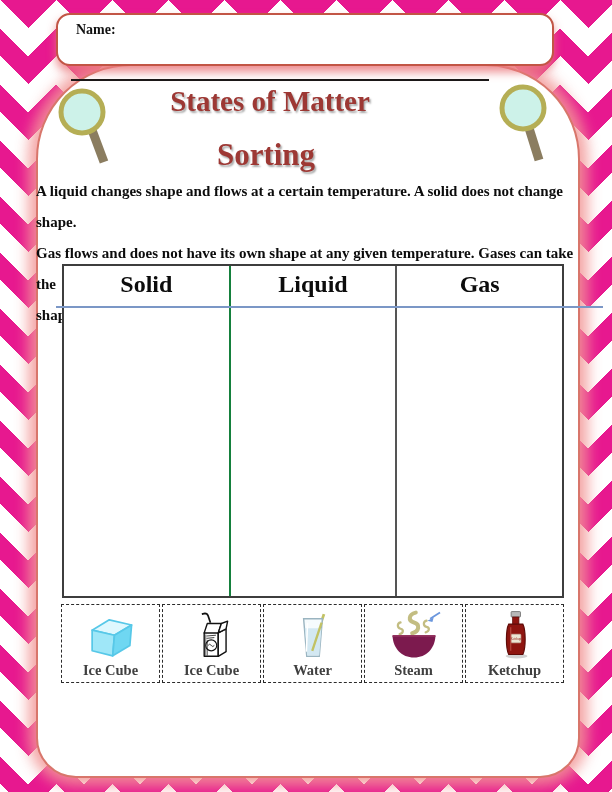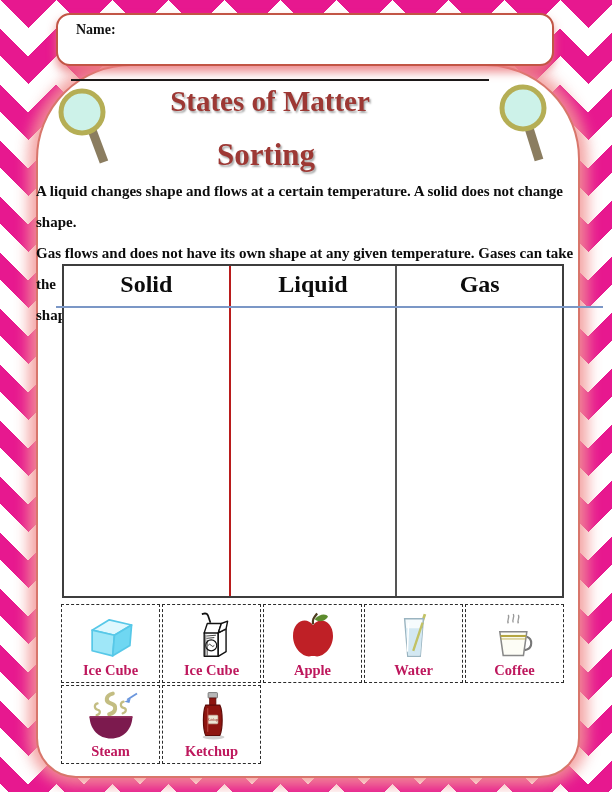--- a/index.html
+++ b/index.html
@@ -33,35 +33,35 @@
     font-size:29px; font-weight:700; color:#9d3834; text-shadow:1.5px 1.5px 2px rgba(0,0,0,.35); z-index:3;}
   .title2{ position:absolute; left:0; top:137px; width:532px; text-align:center;
     font-size:31px; font-weight:700; color:#9d3834; text-shadow:1.5px 1.5px 2px rgba(0,0,0,.35); z-index:3;}
   .instructions{ position:absolute; left:36px; top:176px; width:540px; text-align:left;
     font-size:15px; font-weight:700; color:#0c0c0c; line-height:31px; z-index:3;}
   .sort-table{
     position:absolute; left:62px; top:264px; width:498px; height:330px;
     border:2px solid #3d3d3d; display:flex; z-index:3; background:#fff;justify-content:center;
   }
   .sort-col{ flex:1; }
-  .sort-col.mid{ border-left:2px solid #b91c1c; border-right:2px solid #555; }
+  .sort-col.mid{ border-left:2px solid #15803d; border-right:2px solid #555; }
   .sort-col-header{ height:41px; text-align:center; font-size:24px; font-weight:700; color:#0c0c0c; padding-top:5px;}
   .sort-col-body{ height:277px; }
   .blue-rule{ position:absolute; left:56px; top:306px; width:547px; height:2px; background:#7b97c6; z-index:4;}
   .items-grid{
     position:absolute; left:61px; top:604px; width:503px; height:160px; z-index:4;
     display:grid; grid-template-columns:repeat(5,1fr); grid-template-rows:1fr 1fr; gap:2px;
   }
   .item-cell{
     border:1.5px dashed #2b2b2b; background:#fff;
     display:flex; flex-direction:column; align-items:center; justify-content:flex-end;
     padding:3px 0 3px;
   }
   .item-cell svg{ margin-bottom:1px;}
-  .item-label{ font-size:14.5px; font-weight:700; color:#be185d; line-height:17px;}
+  .item-label{ font-size:14.5px; font-weight:700; color:#404040; line-height:17px;}
 </style>
 </head>
 <body>
 
 <div class="page">
 
   <div class="panel"></div>
 
   <div class="name-box">
     <div class="name-label">Name:</div>
@@ -131,54 +131,32 @@
         <path d="M27,44 q2,-3 4,0 q2,3 4,0" fill="none" stroke="#111" stroke-width="1"></path>
         <line x1="25" y1="32" x2="37" y2="31" stroke="#111" stroke-width="1"></line>
         <line x1="25" y1="35" x2="35" y2="34" stroke="#111" stroke-width="1"></line>
         <line x1="24" y1="30" x2="24" y2="57" stroke="#111" stroke-width="0.8"></line>
         <line x1="26" y1="37" x2="26" y2="57" stroke="#111" stroke-width="0.8"></line>
       </svg>
       <div class="item-label">Ice Cube</div>
     </div>
 
 
-    <div class="item-cell">
-      <svg width="54" height="50" viewBox="0 0 64 60">
-        <path d="M32,17 C24,6 8,12 8,30 C8,46 22,57 30,54 L34,54 C42,57 56,46 56,30 C56,12 40,6 32,17 Z" fill="#bf2026"></path>
-        <path d="M32,16 C31,10 33,8 37,3" fill="none" stroke="#4c3b1e" stroke-width="2.6"></path>
-        <path d="M34,10 C40,3 48,3 50,7 C46,13 38,14 34,10 Z" fill="#5d8c2e"></path>
-      </svg>
-      <div class="item-label">Apple</div>
-    </div>
 
     <div class="item-cell">
       <svg width="50" height="50" viewBox="0 0 64 64">
         <line x1="30" y1="52" x2="46" y2="4" stroke="#c2c264" stroke-width="3.5"></line>
         <polygon points="20,10 44,10 40,58 24,58" fill="#f6fbfd" stroke="#9ab4c0" stroke-width="1.8"></polygon>
         <polygon points="21.5,22 42.8,22 40,57 24.5,57" fill="#d3e8f2"></polygon>
         <line x1="31" y1="51" x2="43" y2="15" stroke="#c2c264" stroke-width="3"></line>
         <line x1="25" y1="15" x2="23.5" y2="52" stroke="#ffffff" stroke-width="2"></line>
       </svg>
       <div class="item-label">Water</div>
     </div>
 
-    <div class="item-cell">
-      <svg width="54" height="50" viewBox="0 0 64 58">
-        <g fill="none" stroke="#9a9a9a" stroke-width="1.6">
-          <path d="M24,14 c-2,-4 2,-6 0,-10"></path>
-          <path d="M30,13 c-2,-4 2,-6 0,-10"></path>
-          <path d="M36,14 c-2,-4 2,-6 0,-10"></path>
-        </g>
-        <path d="M46,30 a8,8 0 0 1 0,15 l-3,1" fill="none" stroke="#777" stroke-width="2.5"></path>
-        <polygon points="14,24 46,24 42,52 18,52" fill="#fdfdf6" stroke="#888" stroke-width="1.8"></polygon>
-        <line x1="14.8" y1="29" x2="45.2" y2="29" stroke="#b5a642" stroke-width="2.5"></line>
-        <line x1="15.2" y1="32.5" x2="44.8" y2="32.5" stroke="#b5a642" stroke-width="1"></line>
-      </svg>
-      <div class="item-label">Coffee</div>
-    </div>
 
     <div class="item-cell">
       <svg width="58" height="52" viewBox="0 0 64 58">
         <path d="M34,4 C26,6 25,13 32,15 C39,17 38,25 30,27" fill="none" stroke="#c3bd82" stroke-width="4.5" stroke-linecap="round"></path>
         <path d="M17,15 C13,16 13,21 17,22 C21,23 20,27 16,28" fill="none" stroke="#c3bd82" stroke-width="2.5" stroke-linecap="round"></path>
         <path d="M46,13 C42,14 42,19 46,20 C50,21 49,25 45,26" fill="none" stroke="#c3bd82" stroke-width="2.5" stroke-linecap="round"></path>
         <line x1="61" y1="4" x2="50" y2="11" stroke="#6a96dd" stroke-width="2"></line>
         <polygon points="47,13 54,9.5 52.5,14.5" fill="#6a96dd"></polygon>
         <path d="M8,30 L56,30 C55,44 46,54 32,54 C18,54 9,44 8,30 Z" fill="#7c1a4e"></path>
         <line x1="8" y1="30" x2="56" y2="30" stroke="#93325f" stroke-width="2"></line>

